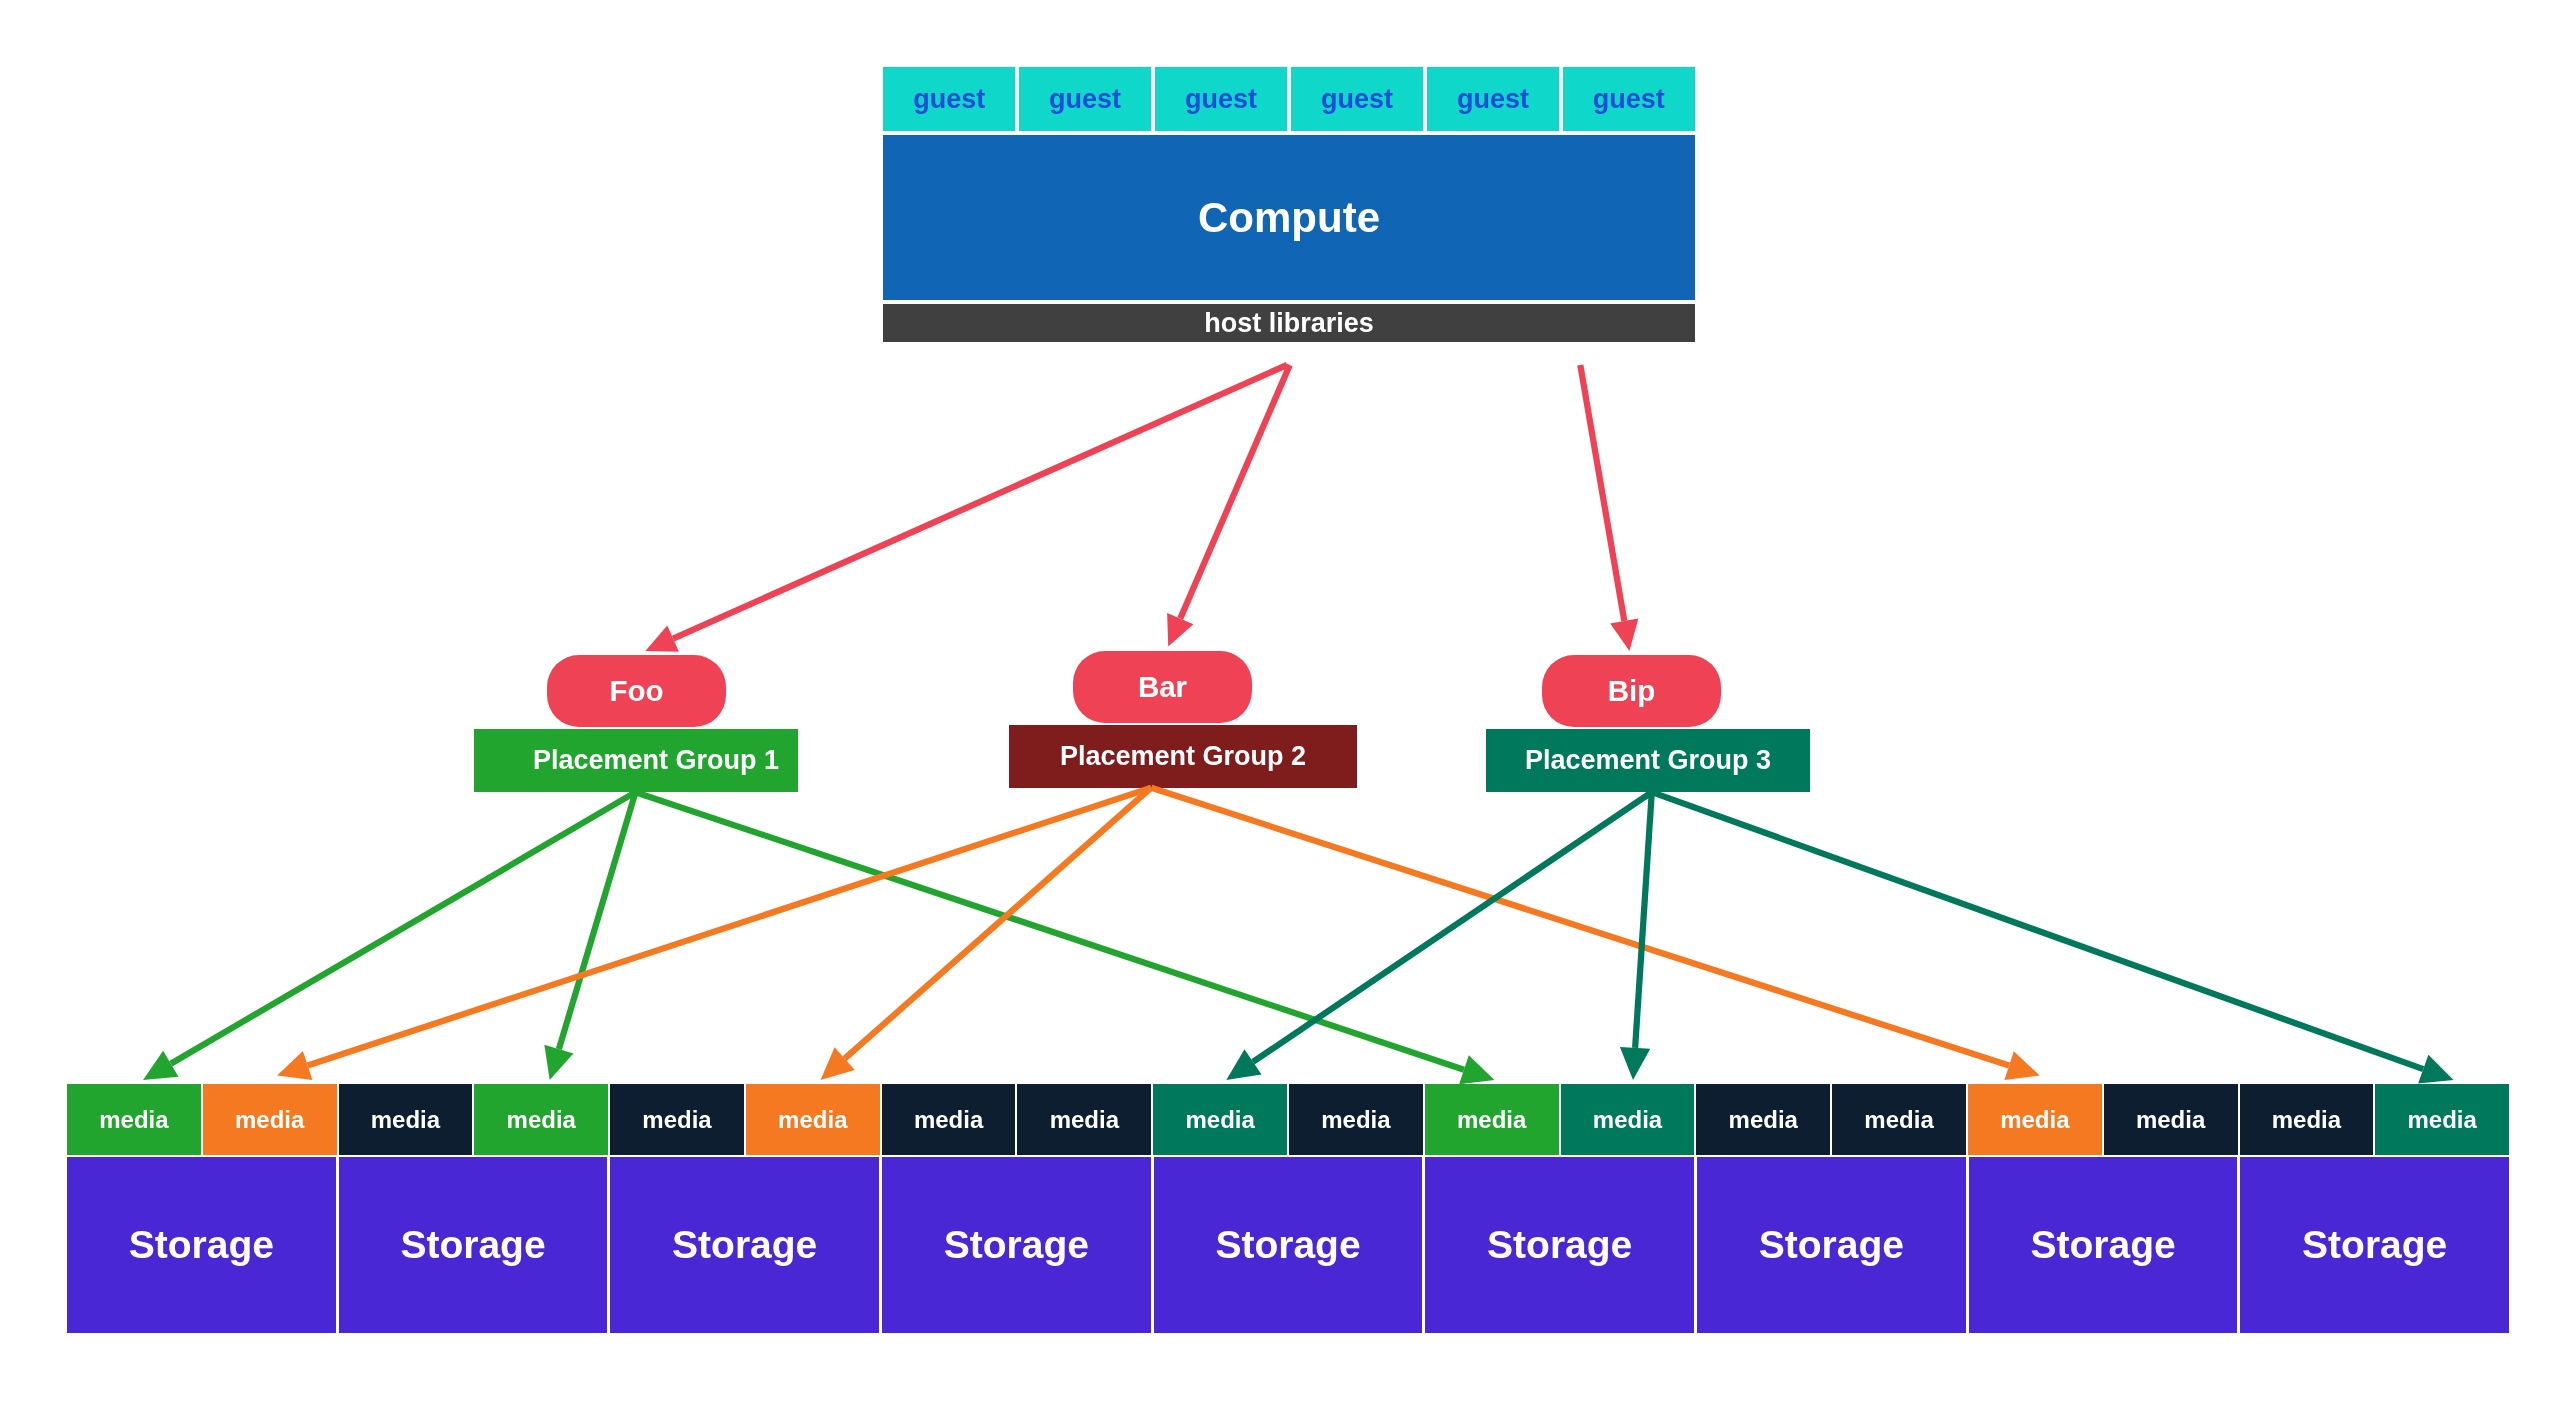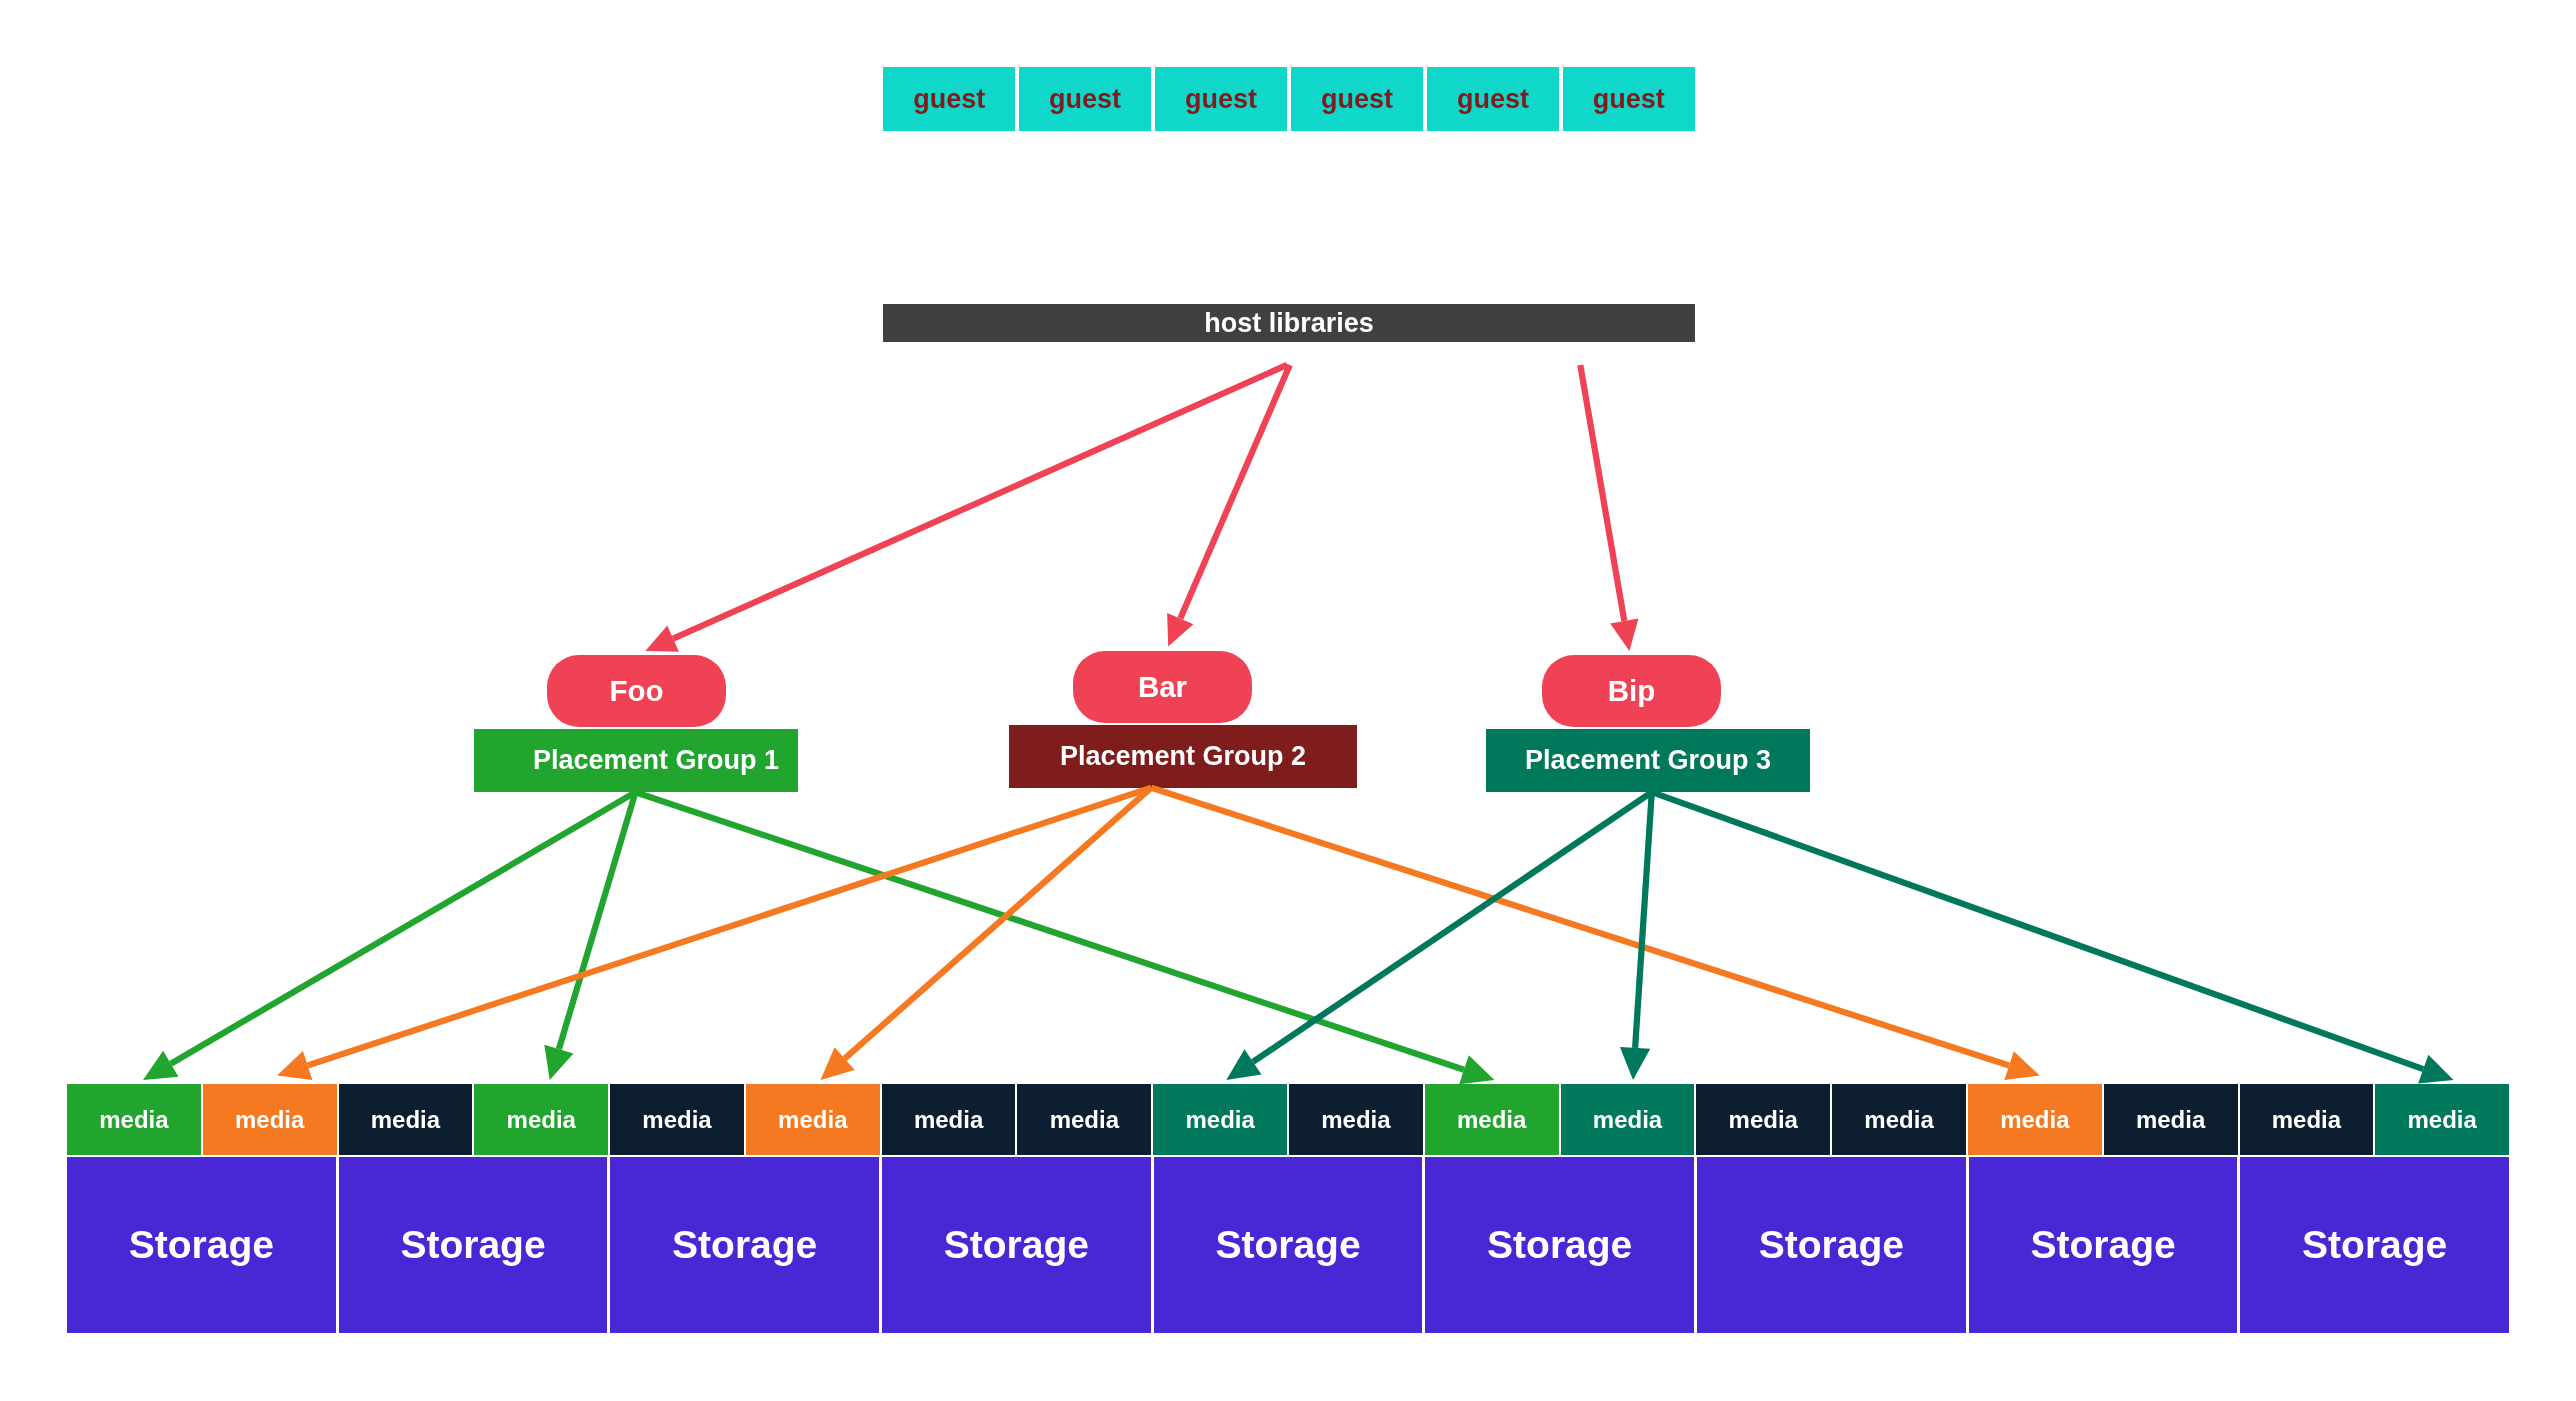--- a/index.html
+++ b/index.html
@@ -9,21 +9,21 @@
 
   .box{position:absolute;box-sizing:border-box;display:flex;align-items:center;
        justify-content:center;color:#fff;font-weight:bold;text-align:center;
        line-height:1;white-space:nowrap;}
 
   
   #host-stack{position:absolute;left:883px;top:67px;width:812px;height:298px;}
   #guest-row{position:absolute;left:0;top:0;width:812px;height:64px;
              display:flex;gap:3.6px;}
   .guest-cell{flex:1 1 0;background:#0FD8CB;display:flex;align-items:center;
-              justify-content:center;color:#7f1d1d;font-size:27px;font-weight:bold;}
+              justify-content:center;color:#1d4ed8;font-size:27px;font-weight:bold;}
   #compute-block{position:absolute;left:0;top:68px;width:812px;height:165px;
                  background:#1065B4;font-size:42px;}
   #host-libraries-bar{position:absolute;left:0;top:237px;width:812px;height:38px;
                       background:#404040;font-size:27px;}
 
   
   .app-node{height:72px;width:179px;font-size:29.5px;background:#EF4254;border-radius:32px;}
   .pg-node{height:63px;font-size:27px;}
 
   
@@ -51,20 +51,21 @@
 
   <div id="host-stack">
     <div id="guest-row">
       <div class="guest-cell">guest</div>
       <div class="guest-cell">guest</div>
       <div class="guest-cell">guest</div>
       <div class="guest-cell">guest</div>
       <div class="guest-cell">guest</div>
       <div class="guest-cell">guest</div>
     </div>
+    <div class="box" id="compute-block">Compute</div>
     <div class="box" id="host-libraries-bar">host libraries</div>
   </div>
 
   <div id="app-layer">
       <div class="box app-node" style="left: 547px; top: 655px; width: 179px; height: 72px;">Foo</div>
       <div class="box app-node" style="left: 1073px; top: 651px; width: 179px; height: 72px;">Bar</div>
       <div class="box app-node" style="left: 1542px; top: 655px; width: 179px; height: 72px;">Bip</div>
       <div class="box pg-node" style="left: 474px; top: 729px; width: 324px; height: 63px; background: rgb(34, 165, 46); padding-left: 40px;">Placement Group 1</div>
       <div class="box pg-node" style="left: 1009px; top: 725px; width: 348px; height: 63px; background: #7f1d1d;">Placement Group 2</div>
       <div class="box pg-node" style="left: 1486px; top: 729px; width: 324px; height: 63px; background: rgb(0, 120, 92);">Placement Group 3</div>

